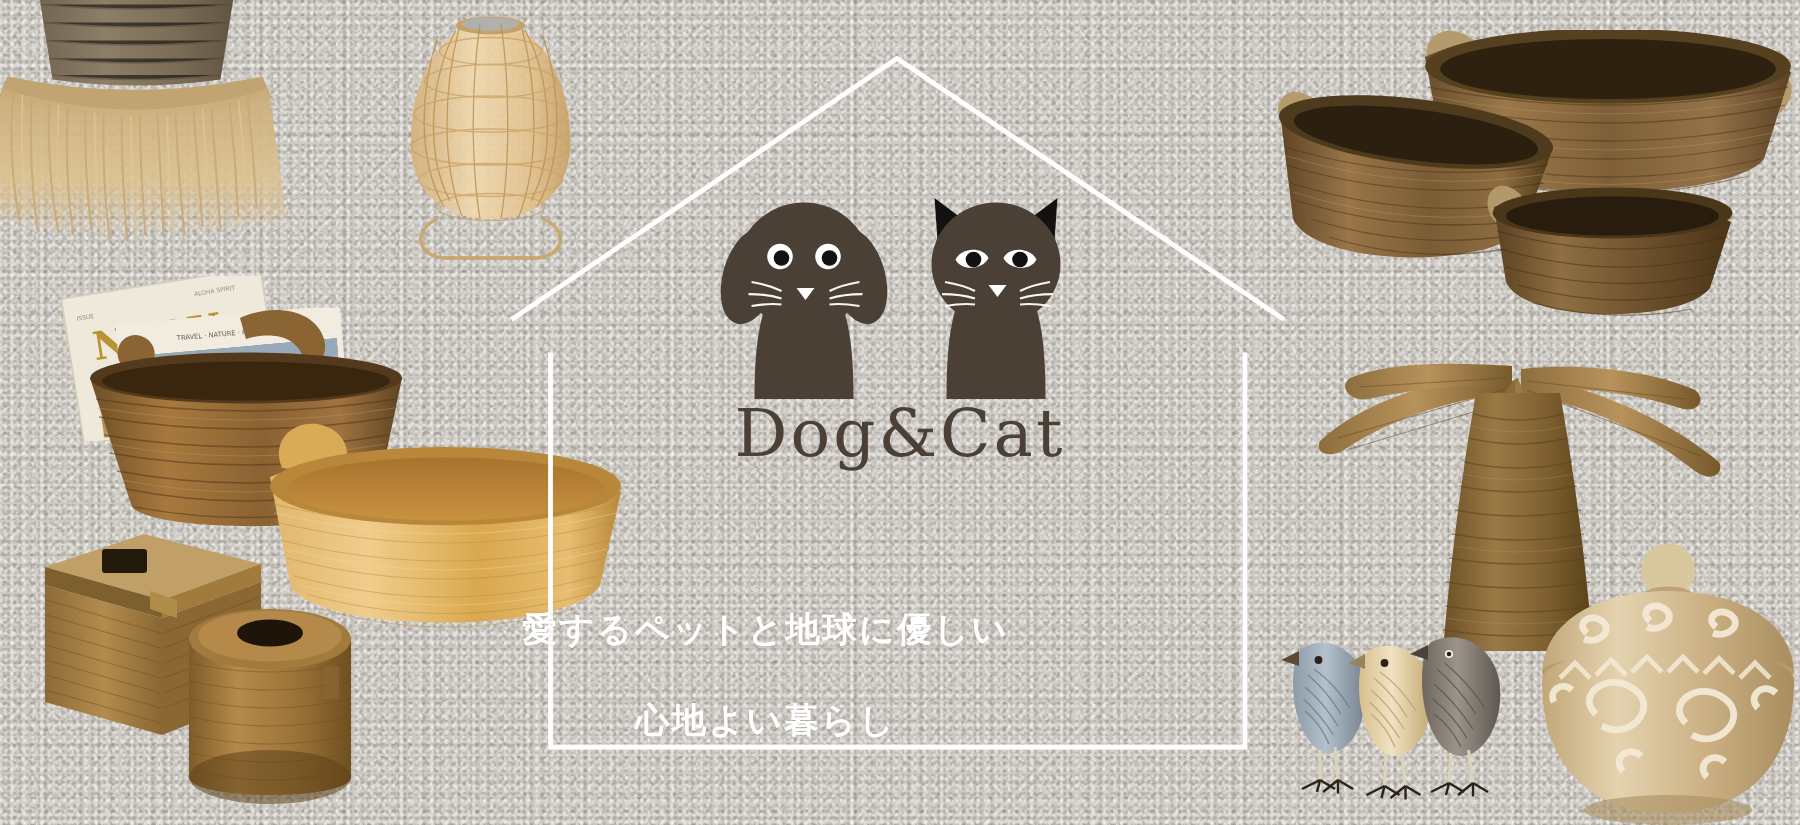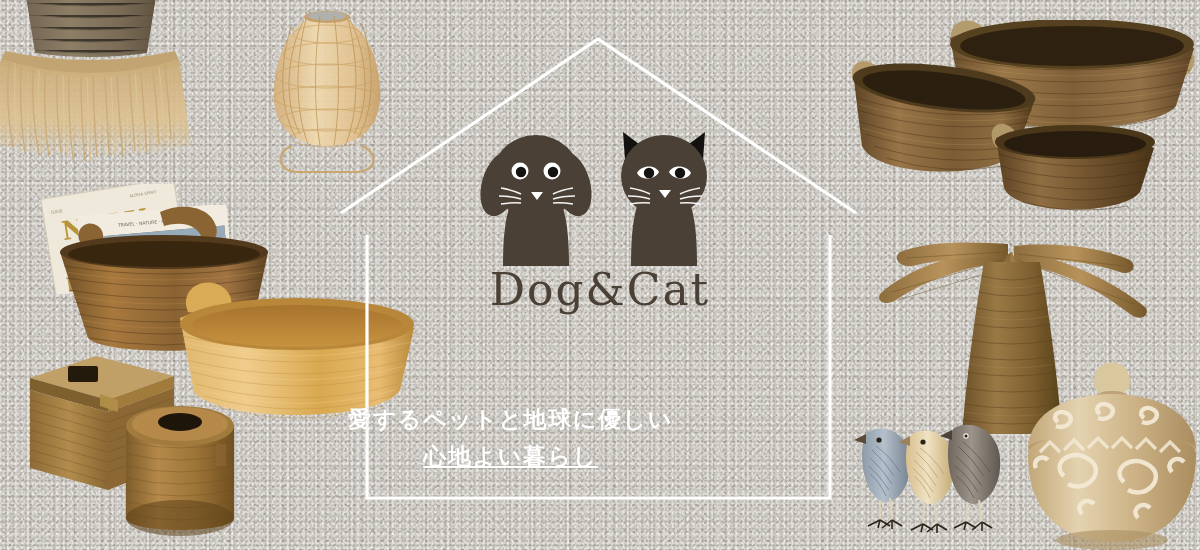--- a/index.html
+++ b/index.html
@@ -52,21 +52,21 @@
   }
   #title-1{top:264px;font-size:44px;line-height:52px;}
   #title-2{top:330px;font-size:50px;line-height:52px;}
   .subtitle-line{
     position:absolute;left:0;width:1021px;text-align:center;
     font-family:"DejaVu Sans", sans-serif;
     font-weight:700;color:#ffffff;font-size:23px;letter-spacing:.07em;
     text-shadow:0 0 2px rgba(140,133,122,.35);
   }
   #sub-1{top:404px;}
-  #sub-2{top:441px;text-decoration:underline;}
+  #sub-2{top:465px;}
 </style>
 </head>
 <body>
 
 <div id="banner">
 
   <div id="bg-texture"></div>
   <svg id="bg-noise" width="1200" height="550" viewBox="0 0 1200 550" preserveAspectRatio="none">
     <defs>
       <filter id="grain">

